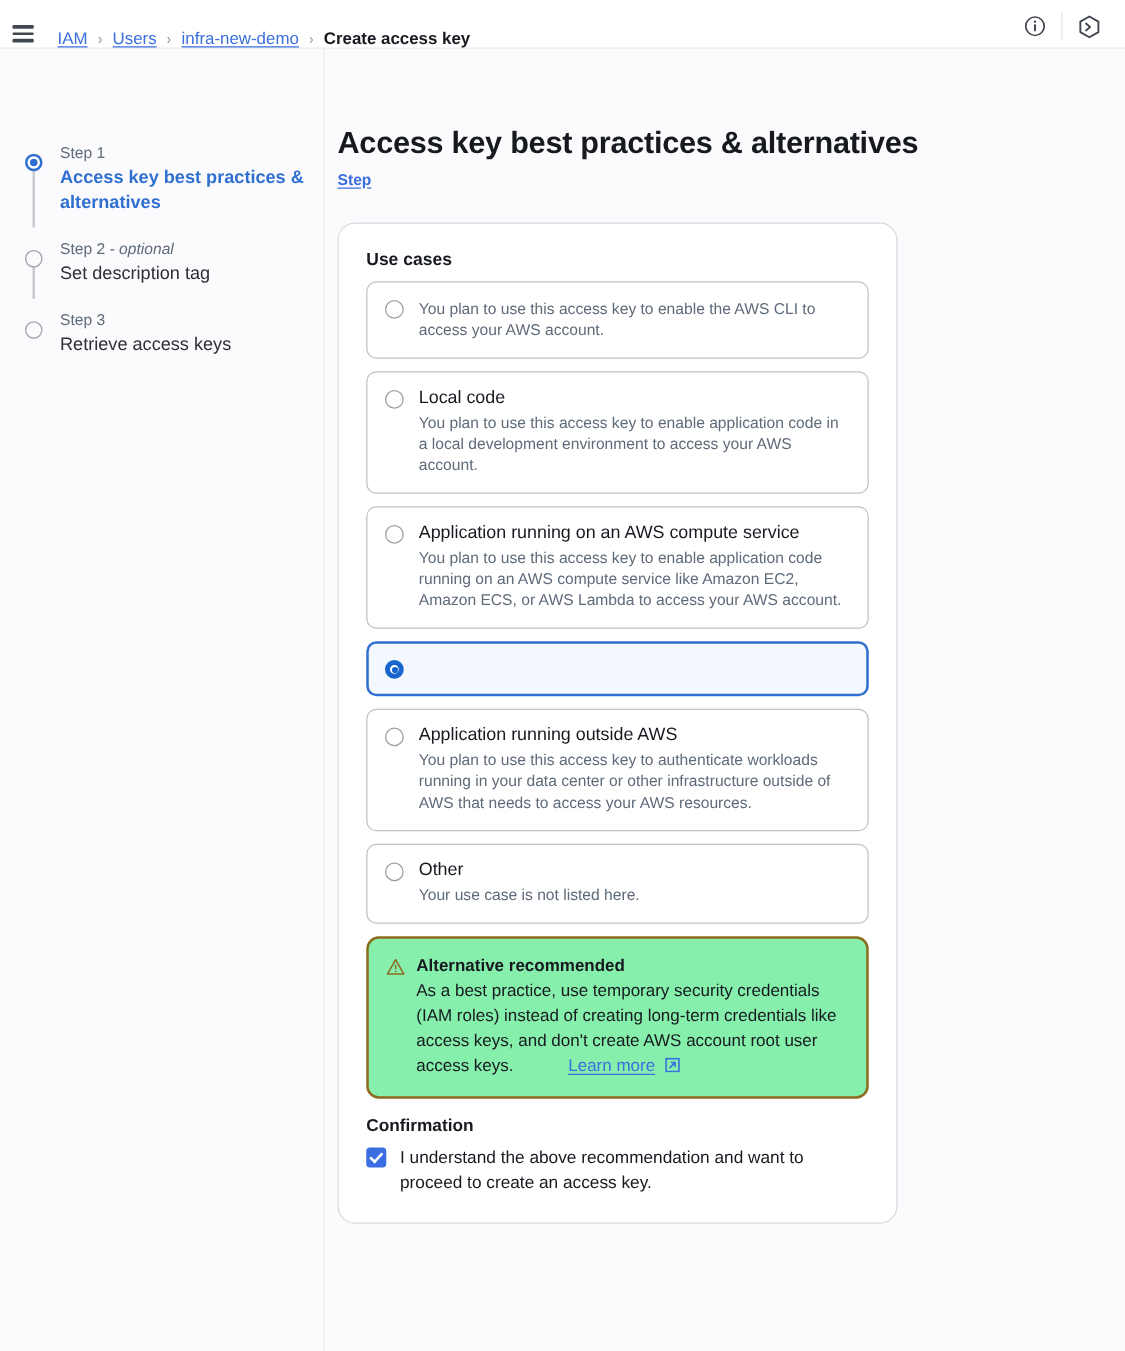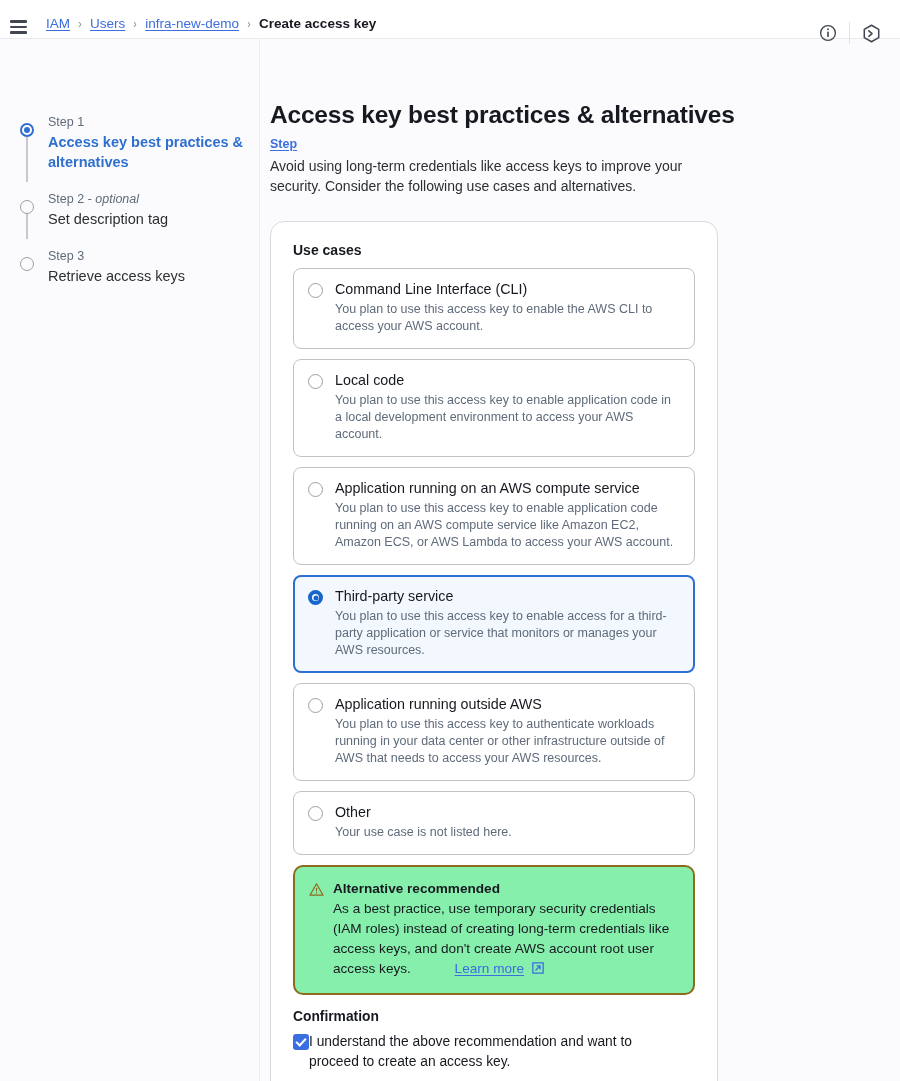--- a/index.html
+++ b/index.html
@@ -11,22 +11,22 @@
     color: #16191f;
     -webkit-font-smoothing: antialiased;
   }
 
   
   .topbar {
     height: 39px;
     background: #ffffff;
     border-bottom: 1px solid #e9ebed;
     display: flex;
-    align-items: flex-start;
-    padding: 16px 12px 0 10px;
+    align-items: flex-end;
+    padding: 4px 12px 0 10px;
   }
   .hamburger {
     width: 22px; height: 22px;
     display: flex; flex-direction: column;
     justify-content: center; gap: 3px;
     cursor: pointer;
     margin-right: 14px;
   }
   .hamburger span {
     display: block; height: 2.4px; width: 17px;
@@ -244,21 +244,21 @@
     padding-left: 40px;
   }
 
   .confirm-label {
     font-size: 13.8px;
     font-weight: 700;
     margin-top: 14px;
     margin-bottom: 8px;
     color: #16191f;
   }
-  .confirm-row { display: flex; align-items: flex-start; }
+  .confirm-row { display: flex; gap: 11px; align-items: flex-start; }
   .checkbox {
     width: 16px; height: 16px;
     border-radius: 3px;
     background: #3b6ee0;
     flex-shrink: 0;
     margin-top: 2px;
     position: relative;
     cursor: pointer;
   }
   .checkbox::after {
@@ -356,29 +356,27 @@
         </div>
         <div class="step-title">Retrieve access keys</div>
       </div>
     </div>
 
   </aside>
 
   <main class="main">
     <h1 class="page-title">Access key best practices &amp; alternatives</h1>
     <a class="info-link">Step</a>
-    <p class="page-desc">Avoid using long-term credentials like access keys to improve your security. Consider the following use cases and alternatives.</p>
 
     <section class="card">
       <div class="section-label">Use cases</div>
 
       <div class="option">
         <div class="radio"></div>
         <div>
-          <div class="opt-title">Command Line Interface (CLI)</div>
           <div class="opt-desc">You plan to use this access key to enable the AWS CLI to access your AWS account.</div>
         </div>
       </div>
 
       <div class="option">
         <div class="radio"></div>
         <div>
           <div class="opt-title">Local code</div>
           <div class="opt-desc">You plan to use this access key to enable application code in a local development environment to access your AWS account.</div>
         </div>
@@ -387,24 +385,20 @@
       <div class="option">
         <div class="radio"></div>
         <div>
           <div class="opt-title">Application running on an AWS compute service</div>
           <div class="opt-desc">You plan to use this access key to enable application code running on an AWS compute service like Amazon EC2, Amazon ECS, or AWS Lambda to access your AWS account.</div>
         </div>
       </div>
 
       <div class="option selected">
         <div class="radio"></div>
-        <div>
-          <div class="opt-title">Third-party service</div>
-          <div class="opt-desc">You plan to use this access key to enable access for a third-party application or service that monitors or manages your AWS resources.</div>
-        </div>
       </div>
 
       <div class="option">
         <div class="radio"></div>
         <div>
           <div class="opt-title">Application running outside AWS</div>
           <div class="opt-desc">You plan to use this access key to authenticate workloads running in your data center or other infrastructure outside of AWS that needs to access your AWS resources.</div>
         </div>
       </div>
 

